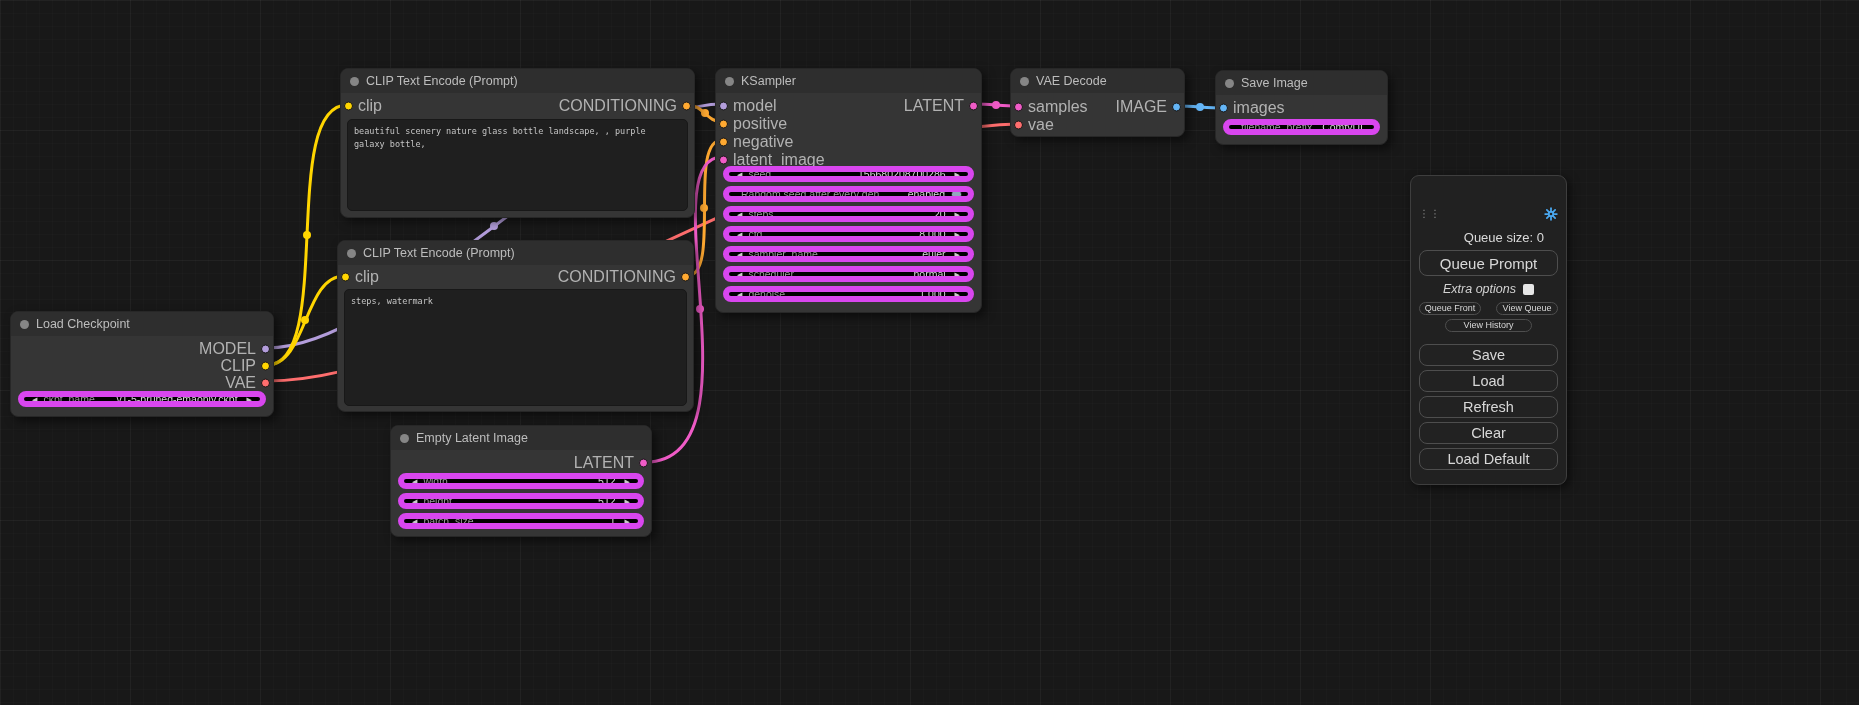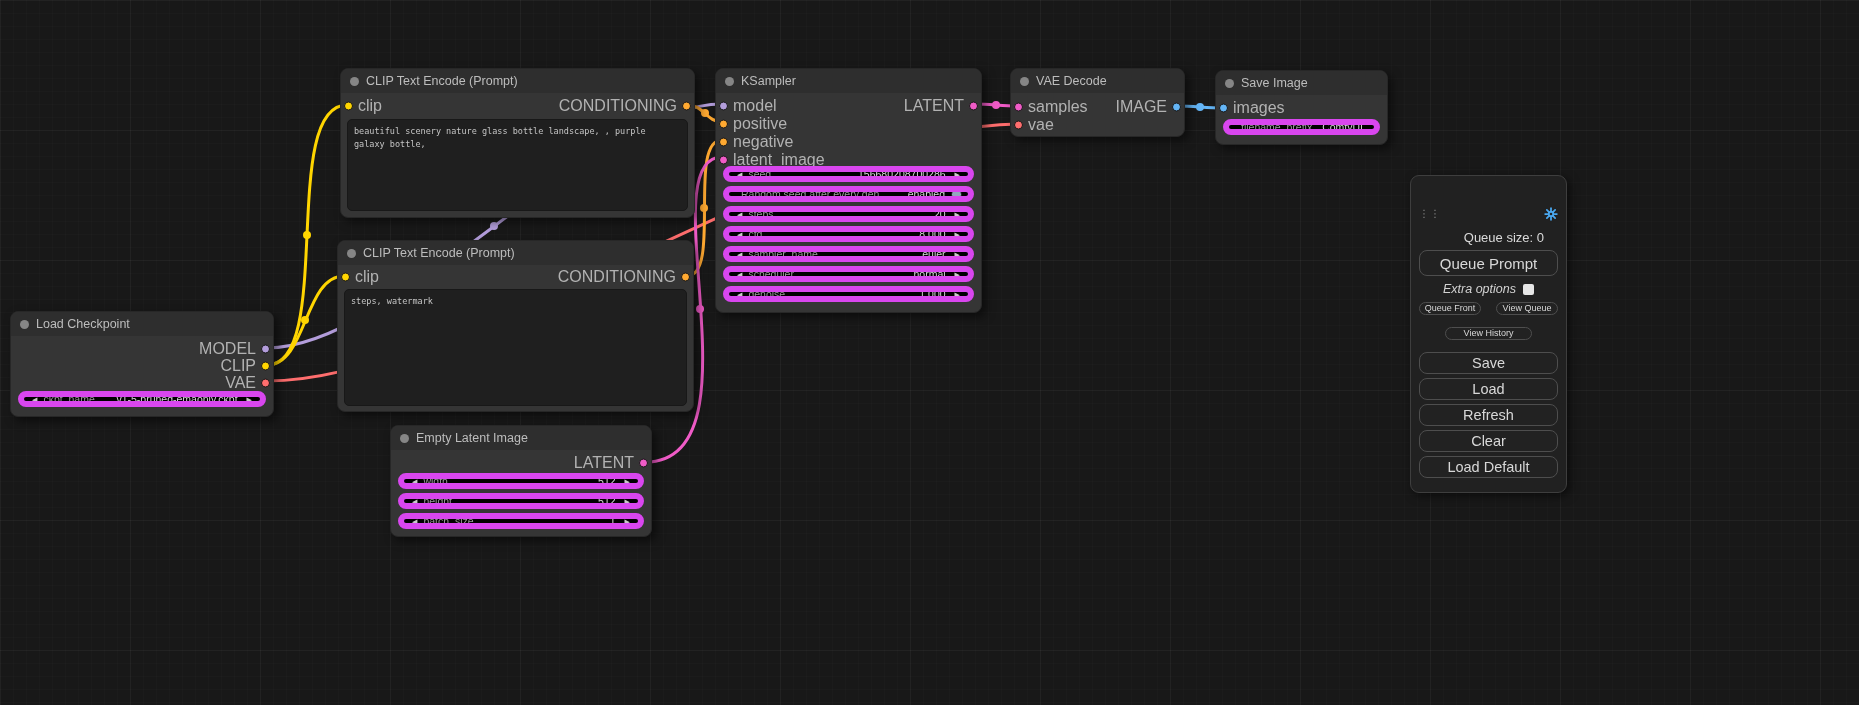--- a/index.html
+++ b/index.html
@@ -86,21 +86,21 @@
     display:block;width:100%;box-sizing:border-box;
     background:#222;border:1px solid #4e4e4e;border-radius:8px;
     color:#d8d8d8;font-family:inherit;text-align:center;cursor:pointer;padding:0;
   }
   .btn.qp{height:26px;font-size:15px;margin-bottom:6px;}
   .extra-row{
     display:flex;justify-content:center;align-items:center;gap:7px;
     color:#d2d2d2;font-size:12.5px;margin-bottom:6px;font-style:italic;
   }
   .checkbox{width:11px;height:11px;background:#e6e6e6;border-radius:2px;display:inline-block;cursor:pointer;}
-  .small-row{display:flex;gap:15px;margin-bottom:12px;}
+  .small-row{display:flex;gap:15px;margin-bottom:4px;}
   .btn.small{height:13px;font-size:9px;line-height:11px;border-radius:7px;flex:1;}
   .btn.history{width:62%;margin:0 auto 12px;display:block;flex:none;}
   .btn.big{height:22px;font-size:14.5px;margin-bottom:4px;}
 </style>
 </head>
 <body>
 
 <div id="canvas">
   <svg id="link-layer" width="1859" height="705" viewBox="0 0 1859 705">
       <path d="M267,348 C396,348 593,104 722,104" stroke="#B39DDB" fill="none" stroke-width="3" stroke-linecap="round"></path>

